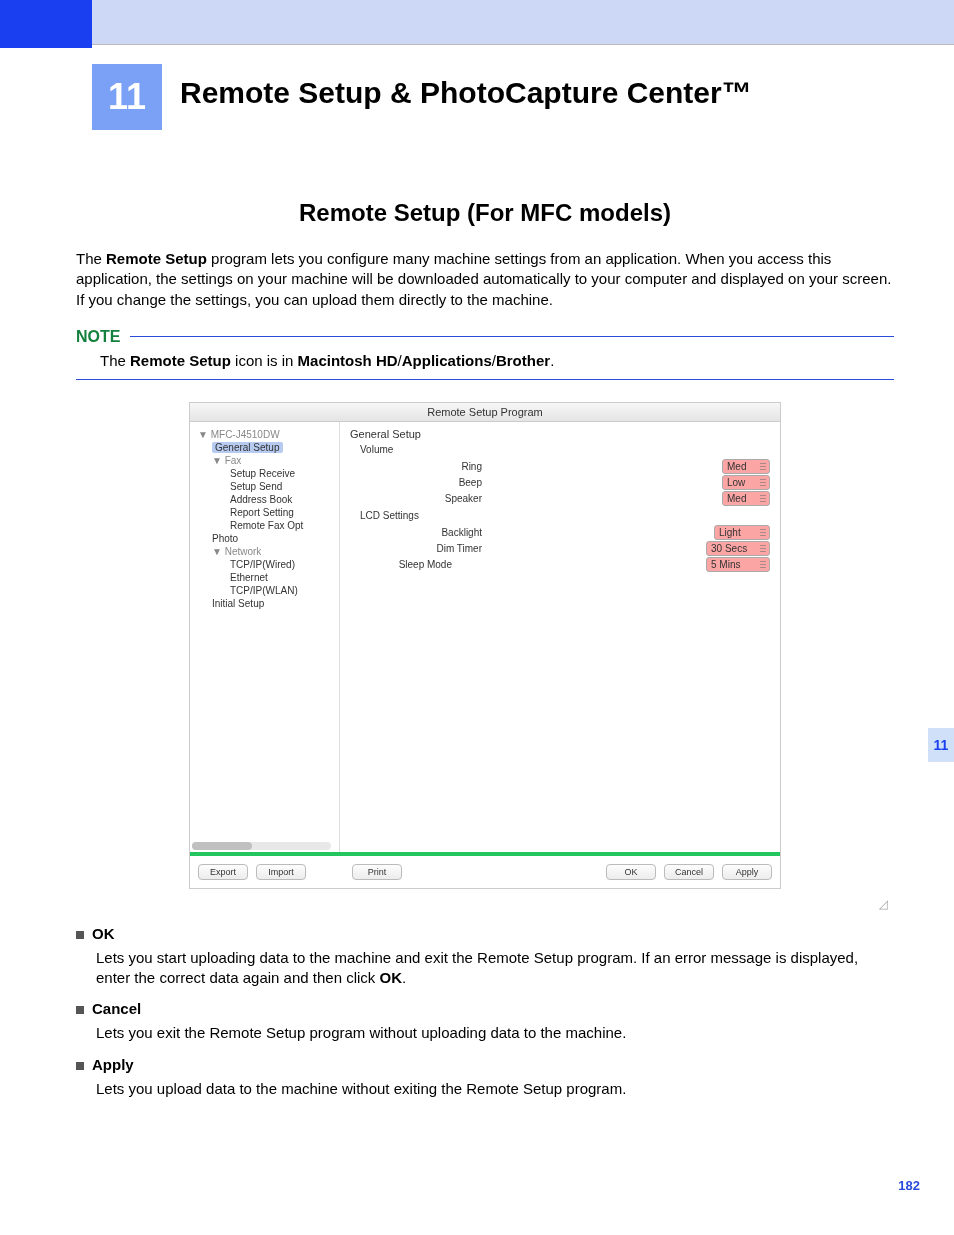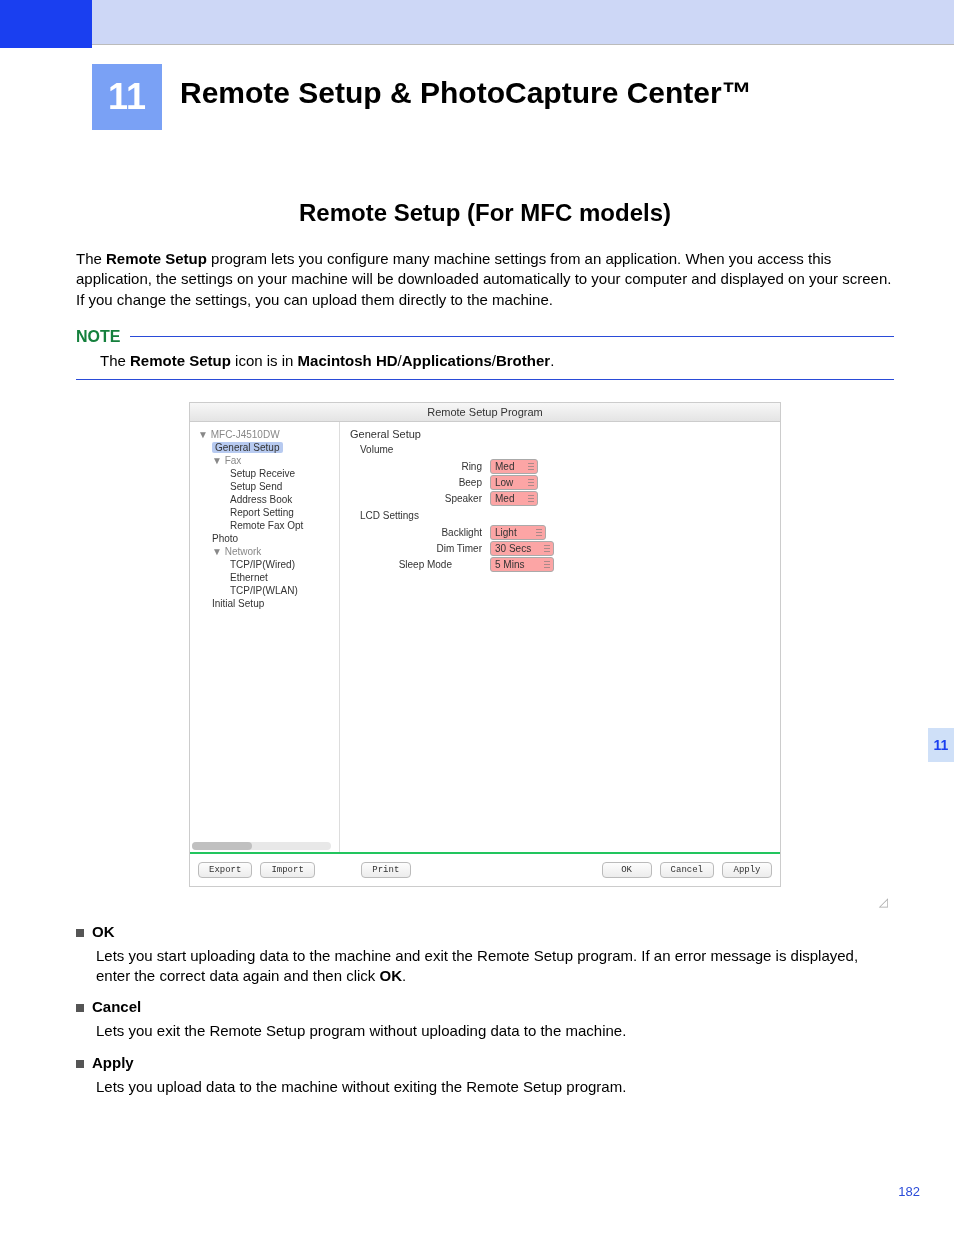--- a/index.html
+++ b/index.html
@@ -167,20 +167,21 @@
     margin-bottom: 4px;
   }
   .panel-sub {
     font-size: 10px;
     margin: 4px 0 4px 10px;
   }
   .fldrow {
     display: flex;
     align-items: center;
     margin: 1px 0;
+    justify-content: space-between;
   }
   .fldlabel {
     width: 140px;
     text-align: right;
     padding-right: 8px;
     font-size: 10px;
   }
   .combo {
     border: 1px solid #aaa;
     border-radius: 3px;
@@ -197,26 +198,25 @@
     position: absolute;
     right: 3px; top: 3px;
     width: 6px; height: 8px;
     background:
       linear-gradient(#777,#777) 0 0/6px 1px no-repeat,
       linear-gradient(#777,#777) 0 3px/6px 1px no-repeat,
       linear-gradient(#777,#777) 0 6px/6px 1px no-repeat;
     opacity: 0.6;
   }
   .ss-footer {
-    border-top: 2px solid #22c55e;
+    border-top: 4px solid #22c55e;
     padding: 8px;
     display: flex;
     gap: 8px;
     background: #fff;
-    font-family: Liberation Mono, monospace;
   }
   .ss-spacer { flex: 1; }
   .ss-btn {
     border: 1px solid #bbb;
     border-radius: 4px;
     background: linear-gradient(#fdfdfd,#ececec);
     font-size: 9px;
     padding: 2px 10px;
     min-width: 50px;
     text-align: center;
@@ -250,23 +250,23 @@
     font-size: 15px;
   }
   .def-body {
     padding-left: 20px;
     font-size: 15px;
     line-height: 1.35;
   }
   .page-num {
     position: absolute;
     right: 34px;
-    bottom: 36px;
+    bottom: 42px;
     font-size: 13px;
-    font-weight: normal;
+    font-weight: bold;
     color: #2a4bd8;
   }
 </style>
 </head>
 <body>
 
 <div class="top-header">
   <div class="top-blue"></div>
   <div class="top-light"></div>
 </div>

